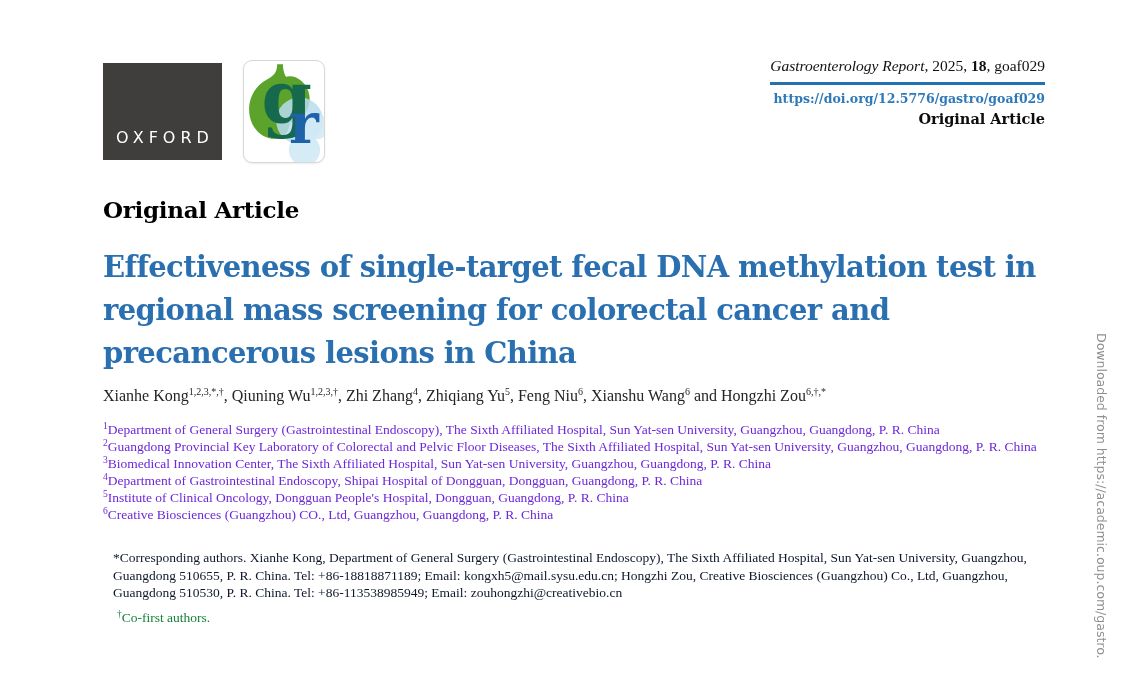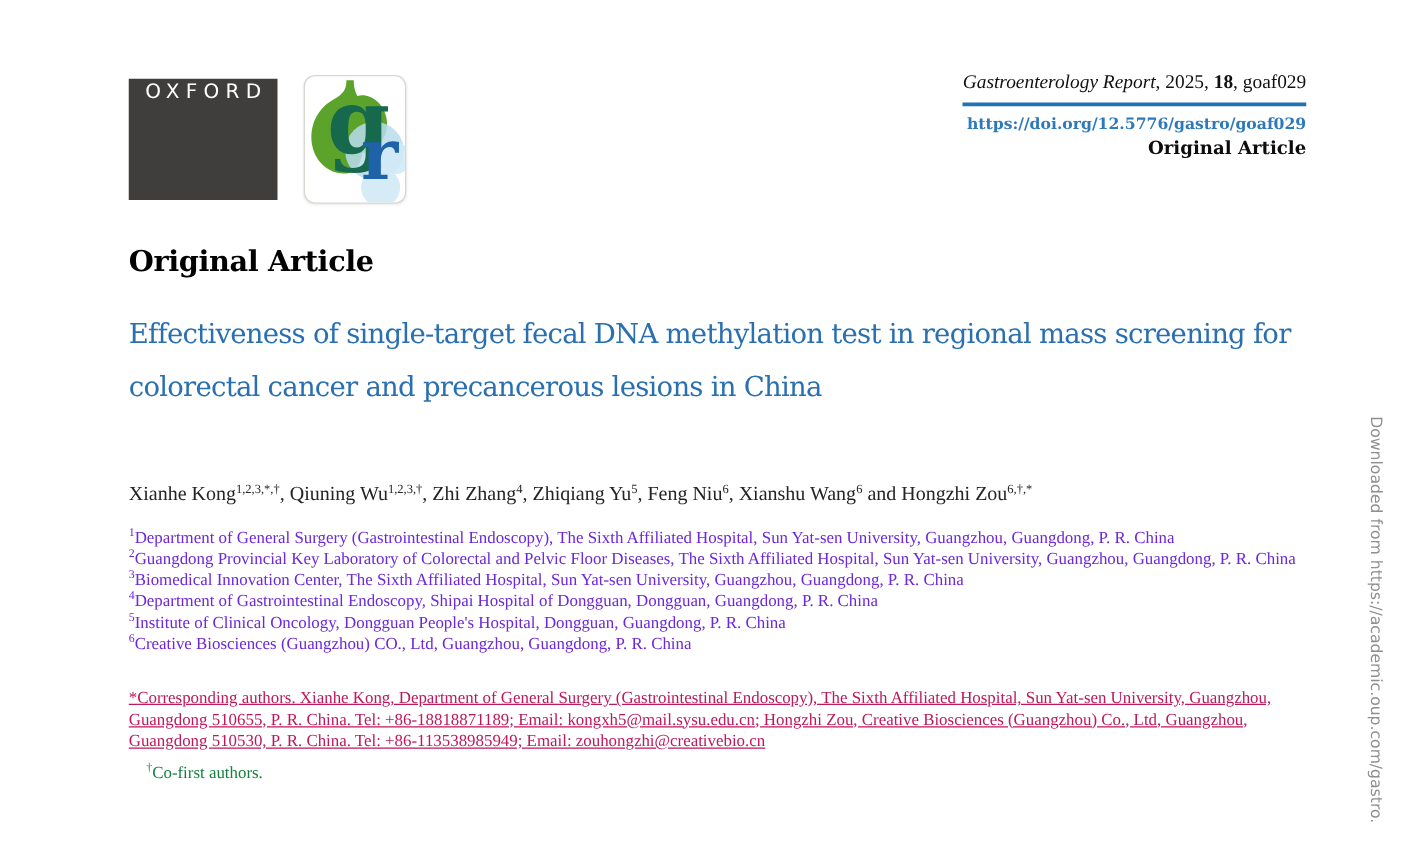--- a/index.html
+++ b/index.html
@@ -18,21 +18,21 @@
   *{margin:0;padding:0;box-sizing:border-box;}
   html,body{width:1139px;height:674px;overflow:hidden;background:#ffffff;}
   body{font-family:"Liberation Serif",serif;color:var(--text-dark);position:relative;}
 
   .page{position:absolute;inset:0;background:#fff;}
 
   
   .oxford-logo{
     position:absolute;left:103px;top:63px;width:119px;height:97px;
     background:var(--oxford-bg);
-    display:flex;justify-content:center;
+    display:flex;align-items:flex-end;justify-content:center;
     padding-bottom:13px;
   }
   .oxford-logo .oxford-text{
     color:#fff;font-family:"DejaVu Sans",sans-serif;font-size:16px;
     letter-spacing:5px;text-indent:5px;font-weight:400;
   }
   .gr-logo{
     position:absolute;left:243px;top:60px;width:82px;height:103px;
     background:#fff;border:1px solid #d8d8d3;border-radius:9px;
     box-shadow:0 1px 2px rgba(0,0,0,.08);overflow:hidden;
@@ -60,39 +60,39 @@
   }
 
   
   .section-label{
     position:absolute;left:103px;top:196px;
     font-family:"DejaVu Serif",serif;font-weight:bold;font-size:23px;color:#000;
     letter-spacing:-0.3px;
   }
   .article-title{
     position:absolute;left:103px;top:246px;width:955px;
-    font-family:"DejaVu Serif",serif;font-weight:normal;
-    font-size:22px;line-height:43px;color:var(--title-blue);
+    font-family:"DejaVu Serif",serif;font-weight:bold;
+    font-size:29px;line-height:43px;color:var(--title-blue);
     letter-spacing:-0.6px;
   }
   .author-line{
     position:absolute;left:103px;top:387px;width:960px;
     font-size:16px;color:#242424;
   }
   .author-line sup{font-size:10px;line-height:0;margin-top:23px;}
 
   .affiliation-list{
     position:absolute;left:103px;top:421px;width:948px;
     font-size:13.5px;line-height:17px;color:#6d28d9;
   }
   .affiliation-list sup{font-size:9.5px;line-height:0;}
 
   .correspondence{
-    position:absolute;left:103px;top:549px;width:948px;
-    font-size:13.5px;line-height:17.5px;color:#be185d;text-decoration:underline;
+    position:absolute;left:113px;top:549px;width:948px;
+    font-size:13.5px;line-height:17.5px;color:#0f172a;
   }
   .co-first{
     position:absolute;left:117px;top:610px;width:500px;
     font-size:13.5px;color:#15803d;
   }
   .co-first sup{font-size:9.5px;line-height:0;}
 
   
   .watermark{
     position:absolute;left:1089px;top:333px;height:341px;width:20px;

